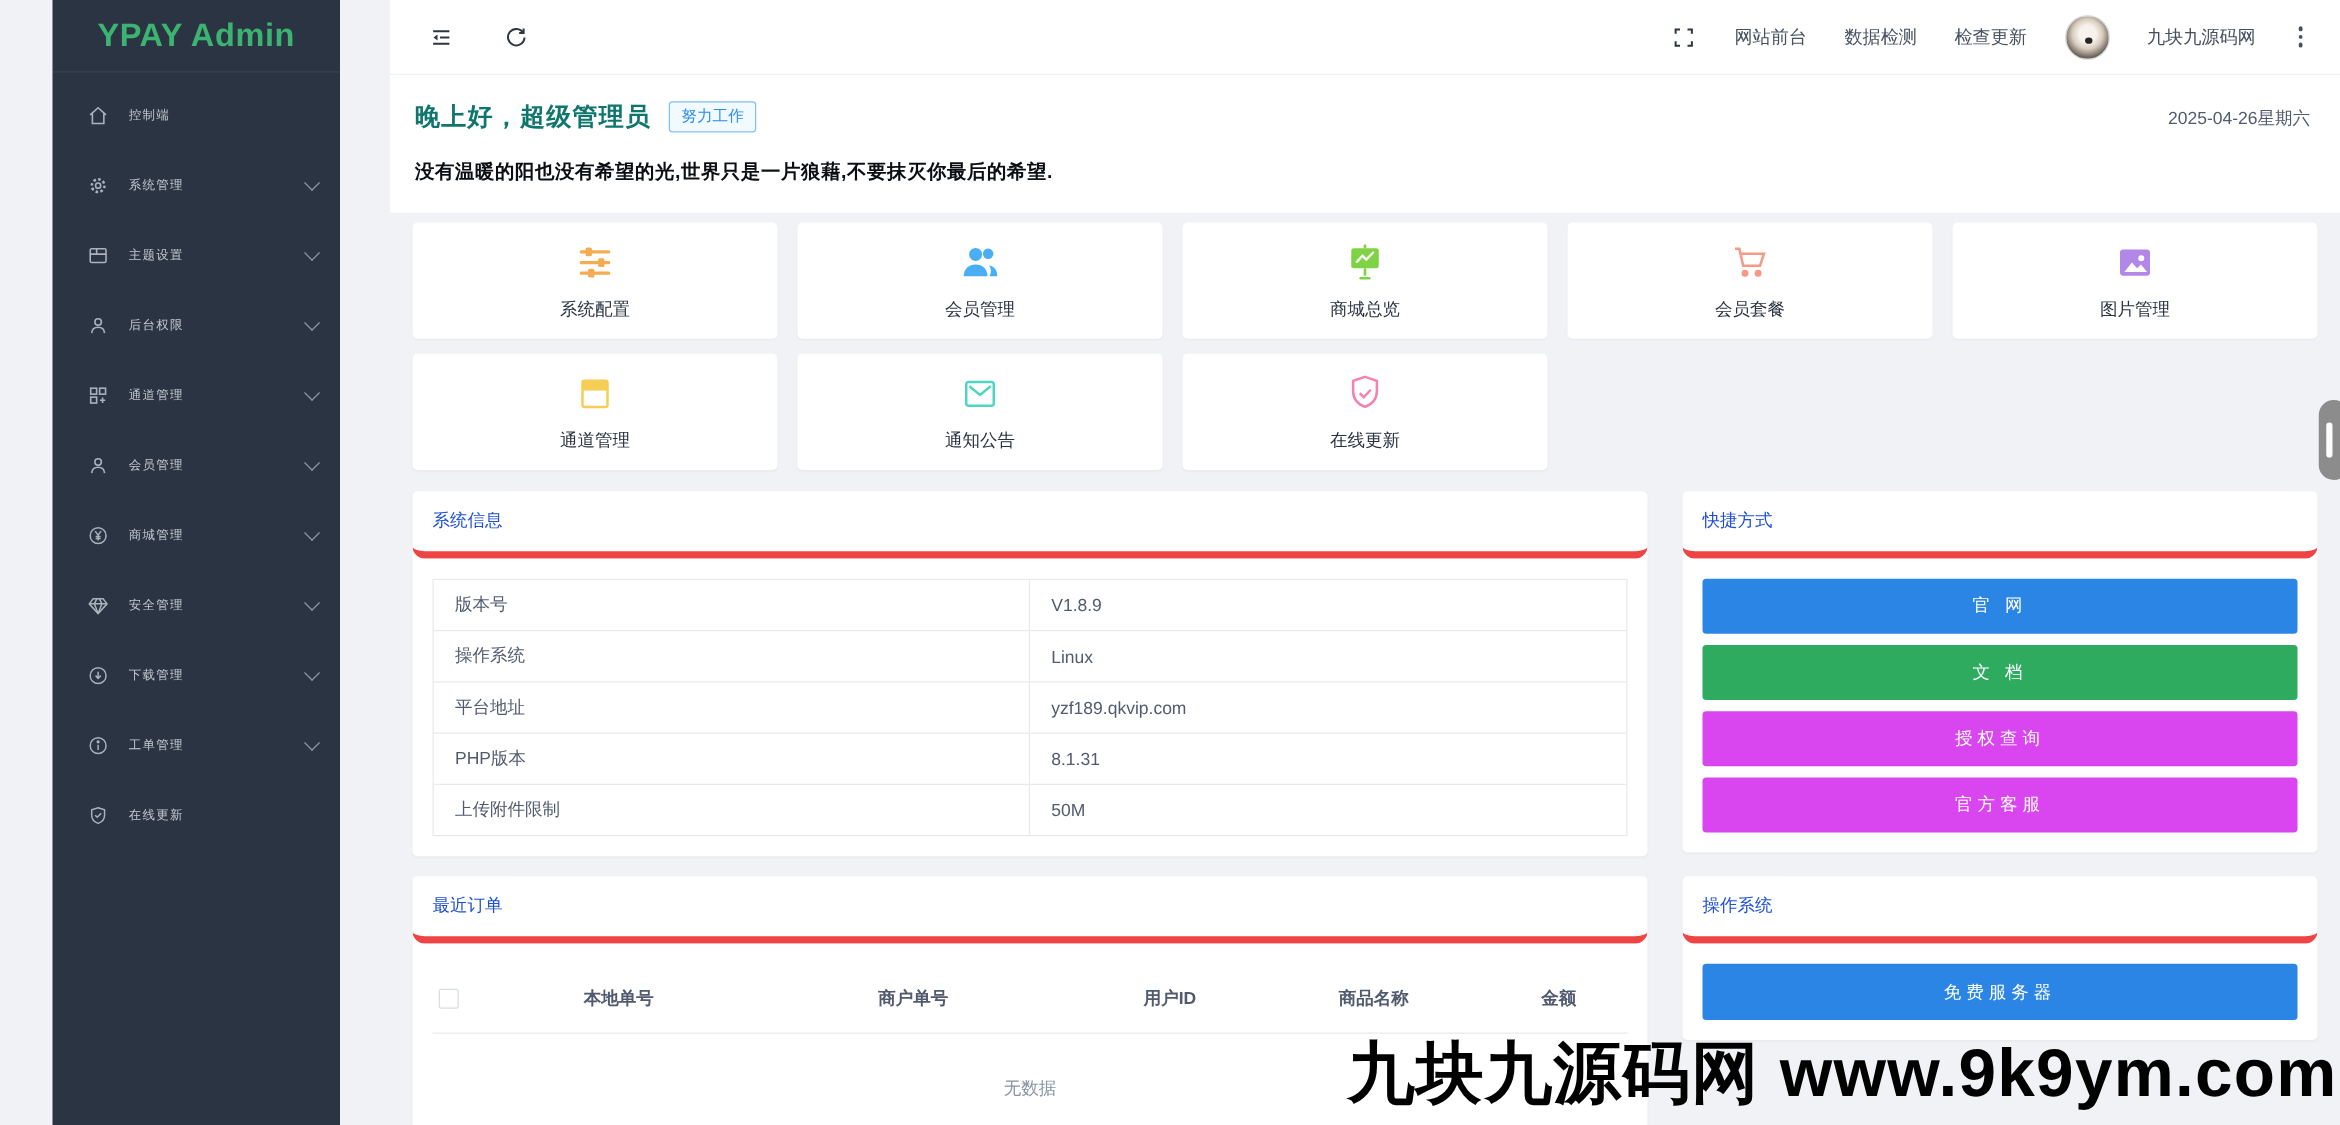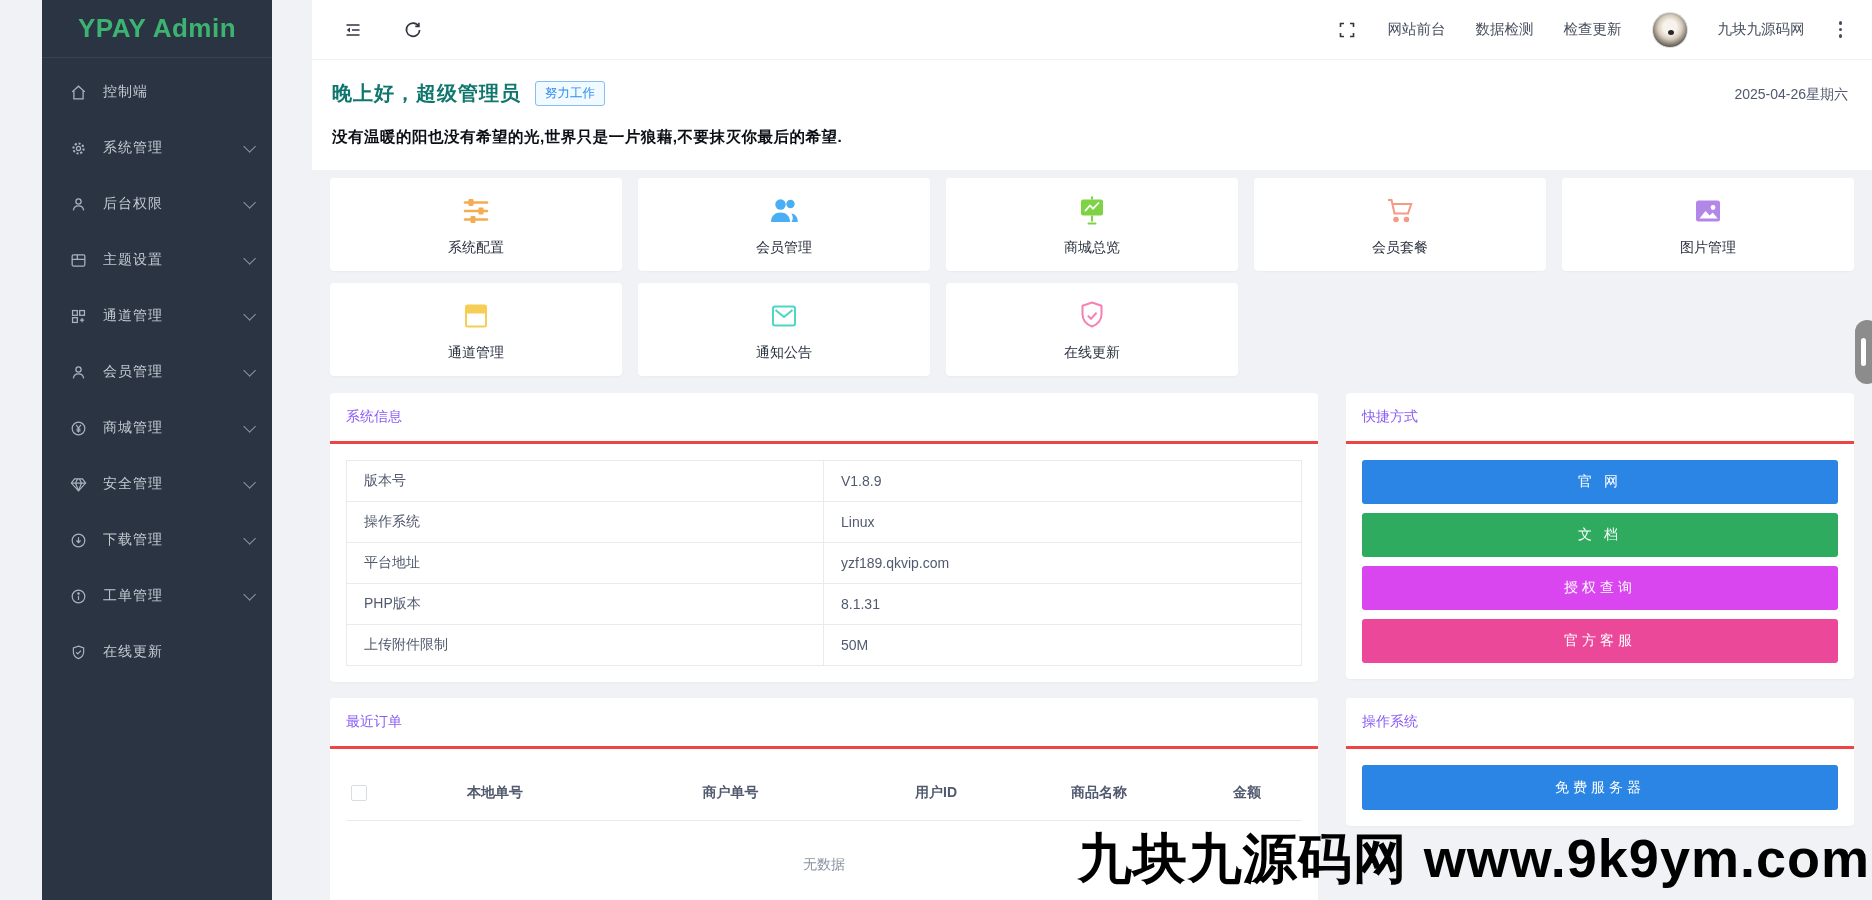--- a/index.html
+++ b/index.html
@@ -3,21 +3,21 @@
 <meta charset="utf-8">
 <style>
   * { margin:0; padding:0; box-sizing:border-box; }
   html,body { width:1872px; height:900px; overflow:hidden; font-family:"Liberation Sans", sans-serif; background:#f0f2f5; }
   .app { display:flex; width:100%; height:100%; position:relative; }
 
   
   .sidebar { width:230px; min-width:230px; height:100%; background:#2b3442; color:#c2c9d1; z-index:5;margin-left:42px; }
   .logo { height:58px; display:flex; align-items:center; justify-content:center; font-size:26px; font-weight:bold; color:#3cb371; border-bottom:1px solid rgba(255,255,255,0.07); letter-spacing:0.5px; }
   .menu { padding-top:6px; }
-  .s-item { height:56px; display:flex; align-items:center; padding:0 20px 0 26px; cursor:pointer; font-size:14px; color:#c2c9d1; position:relative; }
+  .s-item { height:56px; display:flex; align-items:center; padding:0 20px 0 26px; cursor:pointer; font-size:10px; color:#c2c9d1; position:relative; }
   .s-ic { width:20px; height:20px; margin-right:15px; display:flex; align-items:center; justify-content:center; color:#aab3bd; }
   .s-ic svg { width:19px; height:19px; }
   .s-label { flex:1; letter-spacing:1px; }
   .chev { width:9px; height:9px; border-right:1.6px solid #8b96a2; border-bottom:1.6px solid #8b96a2; transform:rotate(45deg) translateY(-3px); }
 
   
   .main { flex:1; display:flex; flex-direction:column; height:100%; overflow:hidden; position:relative;padding-left:40px; }
 
   .topbar { height:60px; min-height:60px; background:#fff; display:flex; align-items:center; padding:0 26px 0 30px; border-bottom:1px solid #f0f1f3; }
   .tb-left { display:flex; align-items:center; gap:38px; color:#2f3542; }
@@ -40,21 +40,21 @@
 
   
   .content { flex:1; padding:8px 18px 0 18px; overflow:hidden; position:relative; }
   .cards { display:grid; grid-template-columns:repeat(5,1fr); gap:12px 16px; margin-bottom:17px; }
   .scard { background:#fff; border-radius:4px; height:93px; display:flex; flex-direction:column; align-items:center; justify-content:center; cursor:pointer; box-shadow:0 1px 2px rgba(0,0,0,0.03); }
   .scard svg { width:36px; height:36px; }
   .scard .lbl { margin-top:6px; font-size:14px; color:#2a3240; }
 
   .panels { display:grid; grid-template-columns:1fr 1fr; gap:16px 28px; align-items:start; }
   .panel { background:#fff; border-radius:4px; box-shadow:0 1px 2px rgba(0,0,0,0.03); }
-  .p-head { padding:15px 16px; font-size:14px; color:#8b5cf6; border-bottom:3px solid #ef4444; }
+  .p-head { padding:15px 16px; font-size:14px; color:#1d4ed8; border-bottom:6px solid #ef4444;border-radius:10px; }
   .p-body { padding:16px; }
 
   
   .info-table { border:1px solid #e8eaec; }
   .info-row { display:grid; grid-template-columns:1fr 1fr; border-bottom:1px solid #e8eaec; }
   .info-row:last-child { border-bottom:none; }
   .info-cell { height:40px; display:flex; align-items:center; padding-left:17px; font-size:14px; color:#515a6e; }
   .info-cell.k { border-right:1px solid #e8eaec; }
 
   
@@ -98,36 +98,36 @@
               <circle cx="12" cy="12" r="2.6" stroke-width="1.6"></circle>
             </svg>
           </span>
         <span class="s-label">系统管理</span>
         <span class="chev"></span>
       </div>
 
       <div class="s-item">
         <span class="s-ic">
             <svg viewBox="0 0 24 24" fill="none" stroke="currentColor" stroke-width="1.6">
+              <rect x="4" y="5" width="16" height="14" rx="1.5"></rect>
+              <path d="M4 10.5h16M10.5 5v5.5"></path>
+            </svg>
+          </span>
+        <span class="s-label">主题设置</span>
+        <span class="chev"></span>
+      </div>
+
+      <div class="s-item">
+        <span class="s-ic">
+            <svg viewBox="0 0 24 24" fill="none" stroke="currentColor" stroke-width="1.6">
               <circle cx="12" cy="8.3" r="3.3"></circle>
               <path d="M5.5 19.5c.4-3.8 3-5.8 6.5-5.8s6.1 2 6.5 5.8"></path>
             </svg>
           </span>
         <span class="s-label">后台权限</span>
-        <span class="chev"></span>
-      </div>
-
-      <div class="s-item">
-        <span class="s-ic">
-            <svg viewBox="0 0 24 24" fill="none" stroke="currentColor" stroke-width="1.6">
-              <rect x="4" y="5" width="16" height="14" rx="1.5"></rect>
-              <path d="M4 10.5h16M10.5 5v5.5"></path>
-            </svg>
-          </span>
-        <span class="s-label">主题设置</span>
         <span class="chev"></span>
       </div>
 
       <div class="s-item">
         <span class="s-ic">
             <svg viewBox="0 0 24 24" fill="none" stroke="currentColor" stroke-width="1.6">
               <rect x="4.5" y="4.5" width="6" height="6"></rect>
               <rect x="4.5" y="13.5" width="6" height="6"></rect>
               <rect x="13.5" y="4.5" width="6" height="6"></rect>
               <path d="M16.5 14v5.4M13.8 16.7h5.4"></path>
@@ -363,21 +363,21 @@
             </div>
           </div>
         </div>
 
         <div class="panel">
           <div class="p-head">快捷方式</div>
           <div class="p-body">
             <div class="qbtn" style="background: rgb(43, 133, 228);">官 网</div>
             <div class="qbtn" style="background: rgb(47, 171, 96);">文 档</div>
             <div class="qbtn" style="background: #d946ef;">授权查询</div>
-            <div class="qbtn" style="background: #ec4899;">官方客服</div>
+            <div class="qbtn" style="background: #d946ef;">官方客服</div>
           </div>
         </div>
 
         <div class="panel">
           <div class="p-head">最近订单</div>
           <div class="orders-body">
             <div class="o-head">
               <span class="checkbox"></span>
               <span class="o-col" style="width:200px">本地单号</span>
               <span class="o-col" style="width:215px">商户单号</span>

